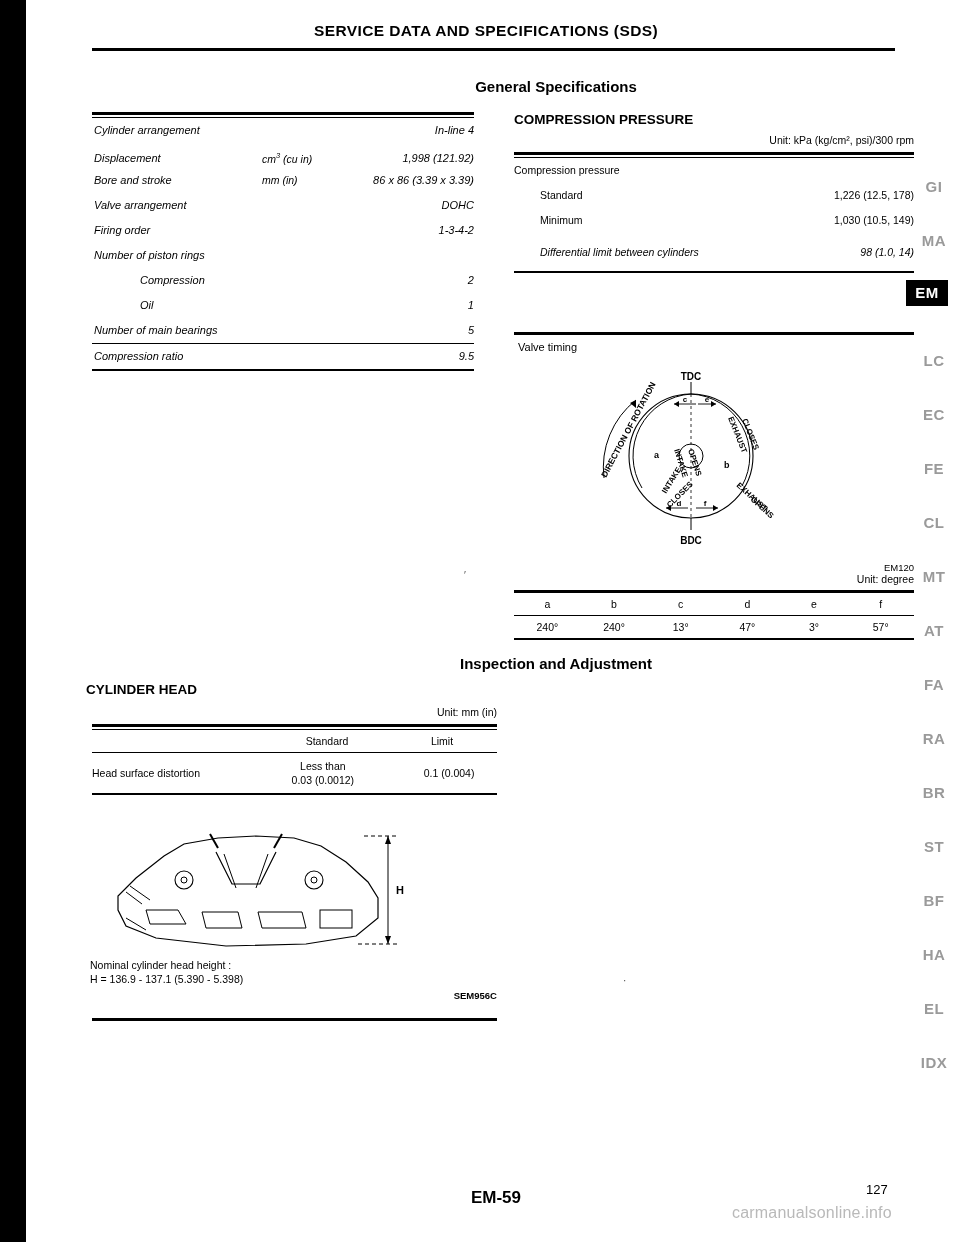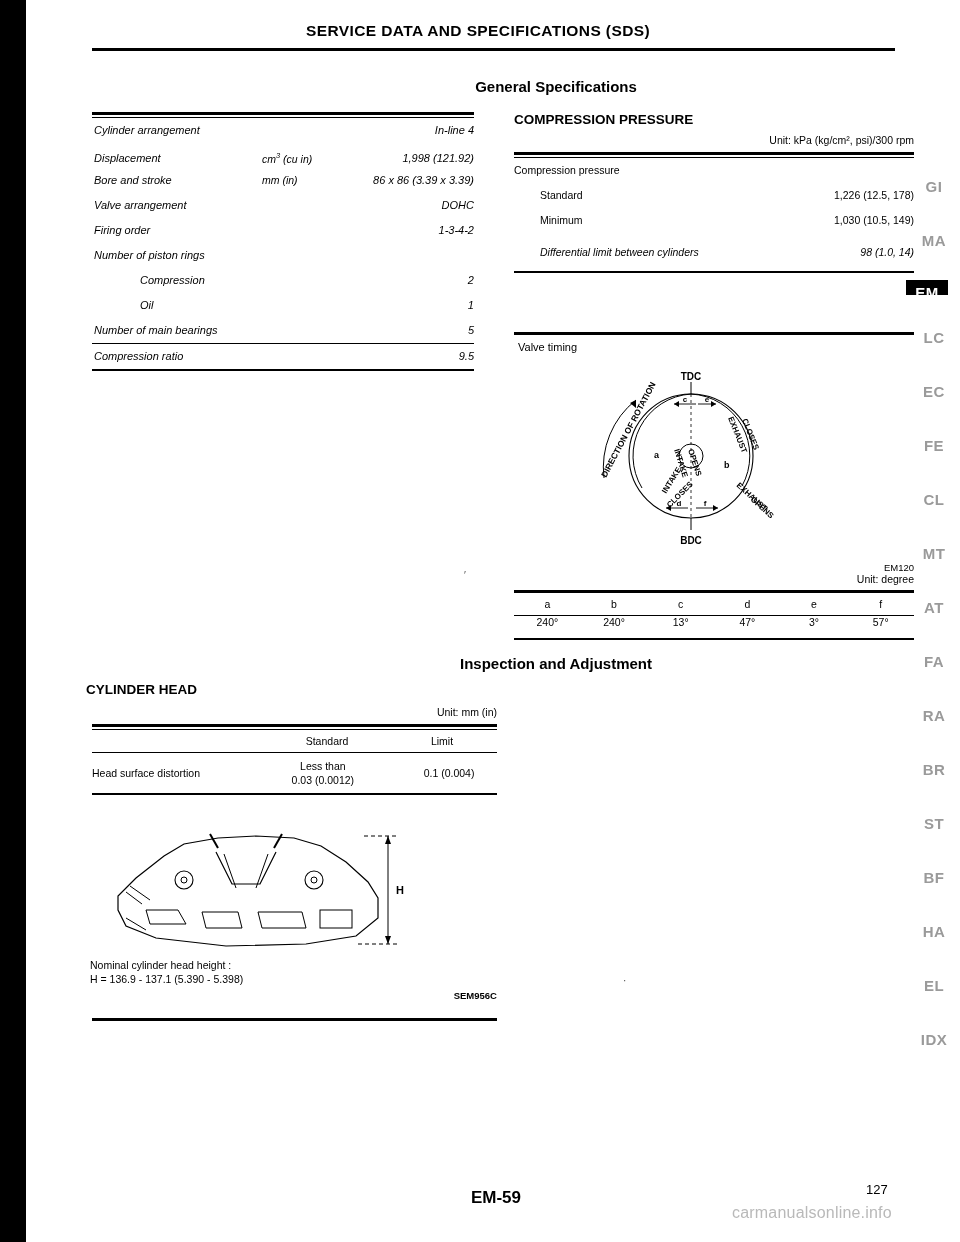--- a/index.html
+++ b/index.html
@@ -31,21 +31,21 @@
     background: #000;
   }
   .content {
     position: absolute;
     left: 26px; top: 0;
     width: 934px; height: 1242px;
   }
   
   .doc-title {
     position: absolute;
-    left: 52px; top: 22px;
+    left: 60px; top: 22px;
     width: 800px;
     text-align: center;
     font-size: 15.5px;
     font-weight: bold;
     letter-spacing: 0.4px;
   }
   .title-rule {
     position: absolute;
     left: 66px; top: 48px;
     width: 803px; height: 3px;
@@ -153,21 +153,21 @@
     font-size: 10.5px;
     height: 22px;
     align-items: center;
     text-align: center;
   }
   .vt-hrow > div { flex: 1; }
   .vt-vrow {
     display: flex;
     font-size: 10.5px;
     height: 22px;
-    align-items: flex-start;
+    align-items: center;
     text-align: center;
   }
   .vt-vrow > div { flex: 1; }
 
   
   .ia-heading {
     position: absolute;
     left: 300px; top: 655px;
     width: 460px;
     text-align: center;
@@ -250,24 +250,24 @@
     font-weight: bold;
     color: #9a9a9a;
     text-align: center;
     line-height: 54px;
     letter-spacing: 0.5px;
   }
   .tab.active {
     background: #000;
     color: #fff;
     width: 42px;
-    height: 15px;
+    height: 26px;
     line-height: 26px;
     margin-top: 12px;
-    margin-bottom: 16px;
+    margin-bottom: 28px;
   }
   
   .footer-code {
     position: absolute;
     left: 380px; top: 1188px;
     width: 180px;
     text-align: center;
     font-size: 17px;
     font-weight: bold;
   }

